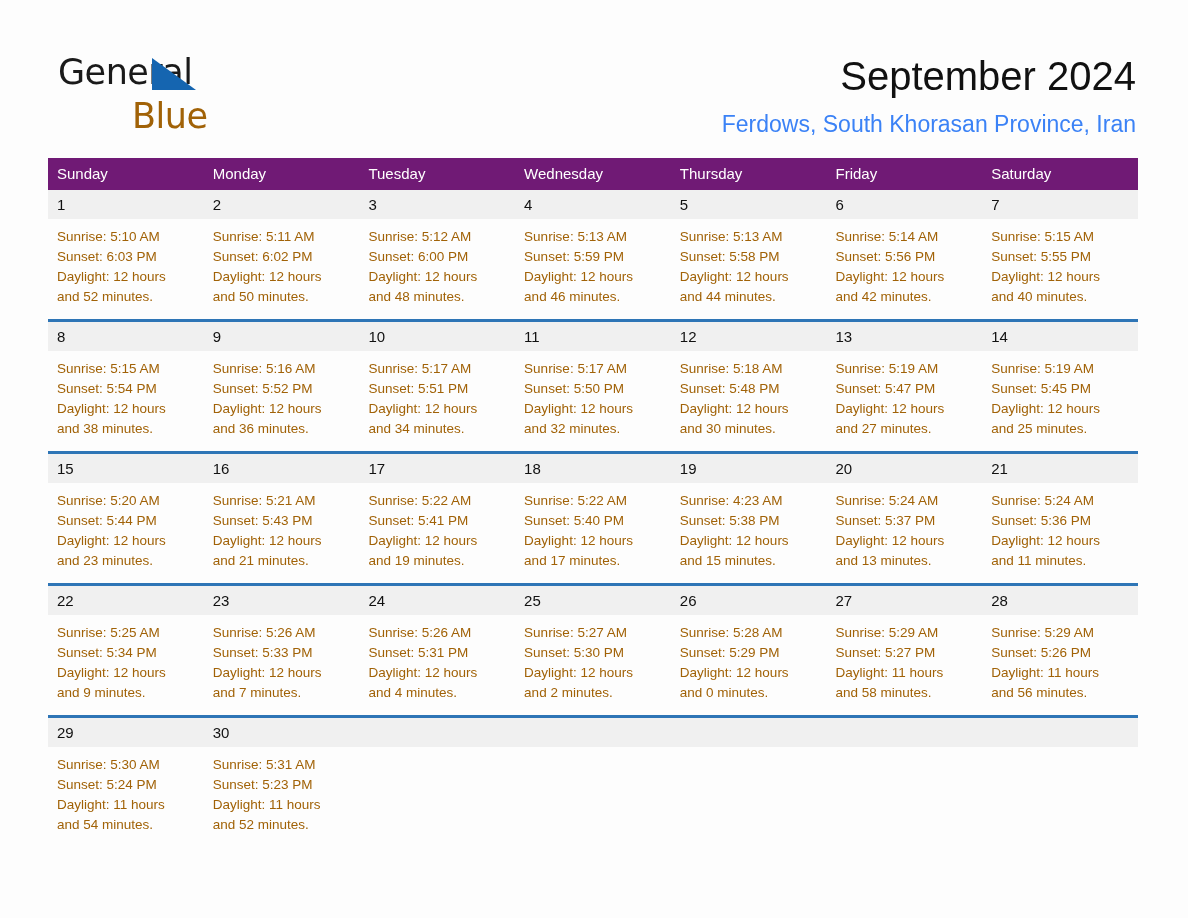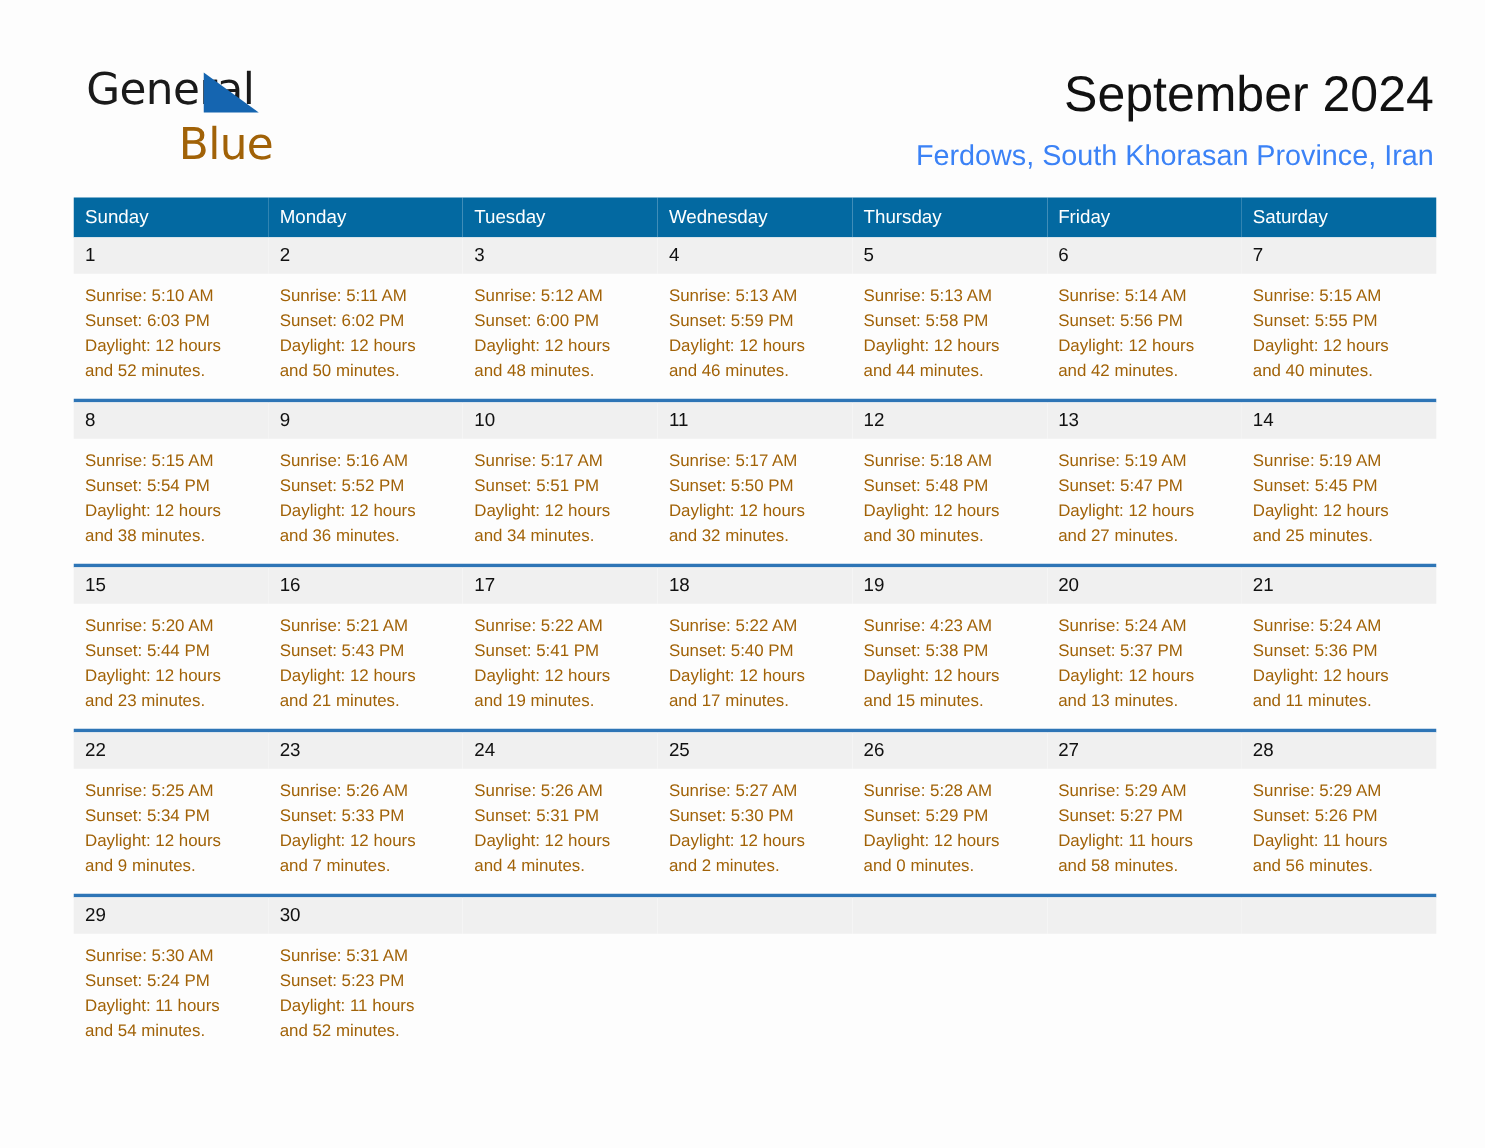--- a/index.html
+++ b/index.html
@@ -12,21 +12,20 @@
     height: 918px;
     font-family: "Liberation Sans", sans-serif;
     color: #000;
     overflow: hidden;
   }
   .page {
     position: relative;
     width: 1171px;
     height: 918px;
     box-sizing: border-box;
-    margin-left: 11px;
   }
 
   
   .header {
     position: absolute;
     left: 0; top: 0;
     width: 1188px;
     height: 148px;
   }
   .logo {
@@ -84,21 +83,21 @@
   
   .calendar {
     position: absolute;
     left: 48px;
     top: 158px;
     width: 1090px;
     border-collapse: collapse;
     table-layout: fixed;
   }
   .calendar th {
-    background: #0369a1;
+    background: #701a75;
     color: #ffffff;
     font-size: 15px;
     font-weight: 400;
     text-align: left;
     padding: 7px 0 8px 9px;
     height: 16px;
     vertical-align: middle;
   }
   .calendar td {
     vertical-align: top;

